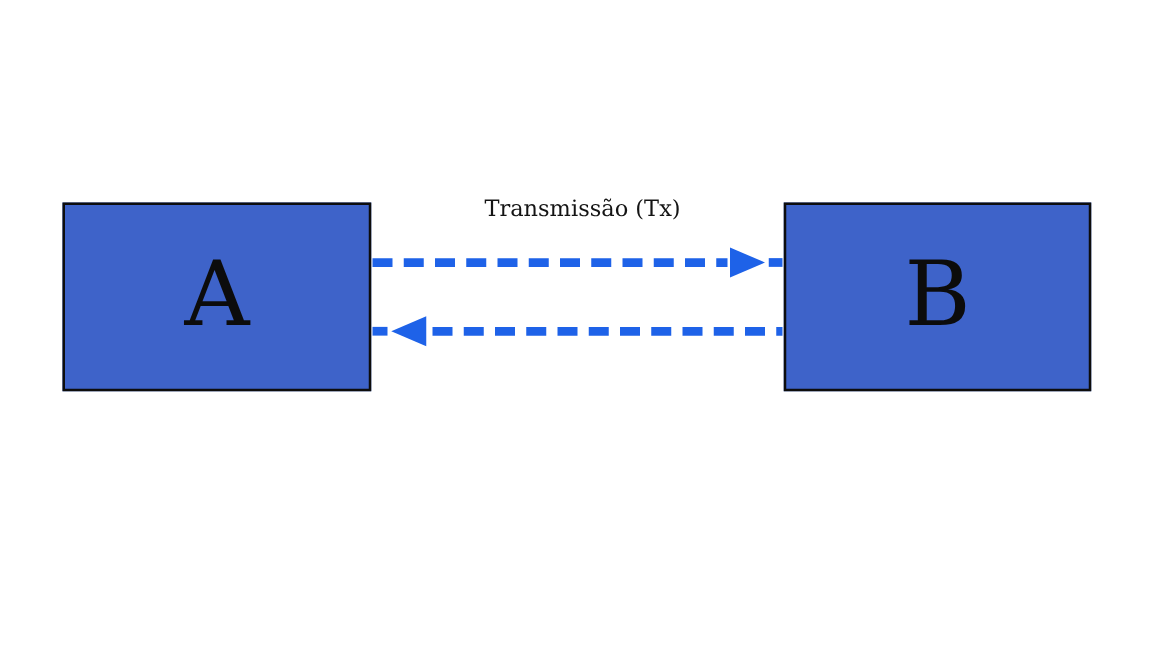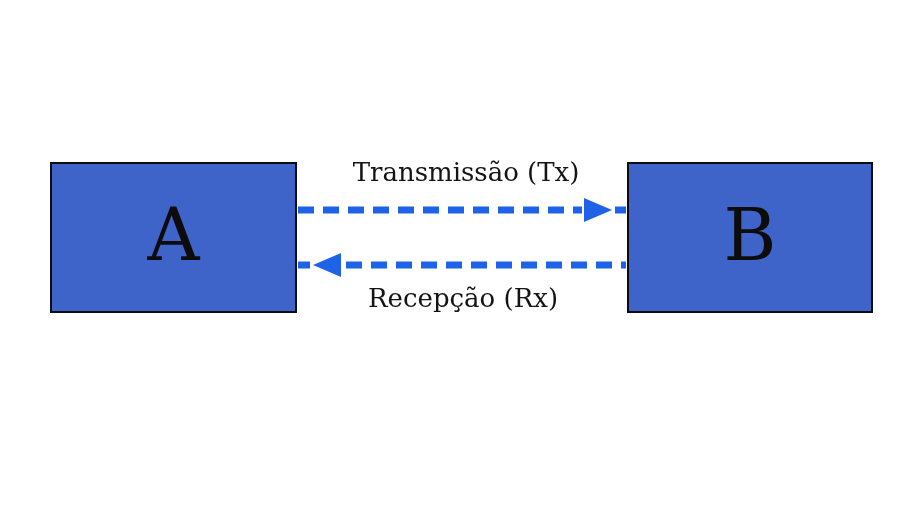--- a/index.html
+++ b/index.html
@@ -37,21 +37,21 @@
   .node-letter {
     font-size: 72px;
     line-height: 1;
     color: #0c0c0c;
     padding-bottom: 6px;
     user-select: none;
   }
   .flow-label {
     position: absolute;
     transform: translateX(-50%);
-    font-size: 26px;
+    font-size: 18px;
     color: var(--text);
     white-space: nowrap;
   }
   #tx-label { left: 466px; top: 157px; }
   #rx-label { left: 463px; top: 283px; }
   .arrow-layer {
     position: absolute;
     left: 0; top: 0;
     width: 924px; height: 520px;
     pointer-events: none;
@@ -73,21 +73,20 @@
   <div class="node" id="node-a">
     <span class="node-letter">A</span>
   </div>
 
   <div class="node" id="node-b">
     <span class="node-letter">B</span>
   </div>
 
   <div class="flow-label" id="tx-label">Transmissão (Tx)</div>
 
-  <div class="flow-label" id="rx-label">Recepção (Rx)</div>
 
   <svg class="arrow-layer" viewBox="0 0 924 520" aria-hidden="true">
 
     <g>
       <line class="arrow-line dashed" x1="298" y1="210" x2="582" y2="210"></line>
       <polygon class="arrow-head" points="584,198 584,222 612,210"></polygon>
       <line class="arrow-line" x1="615" y1="210" x2="626" y2="210"></line>
     </g>
 
     <g>

